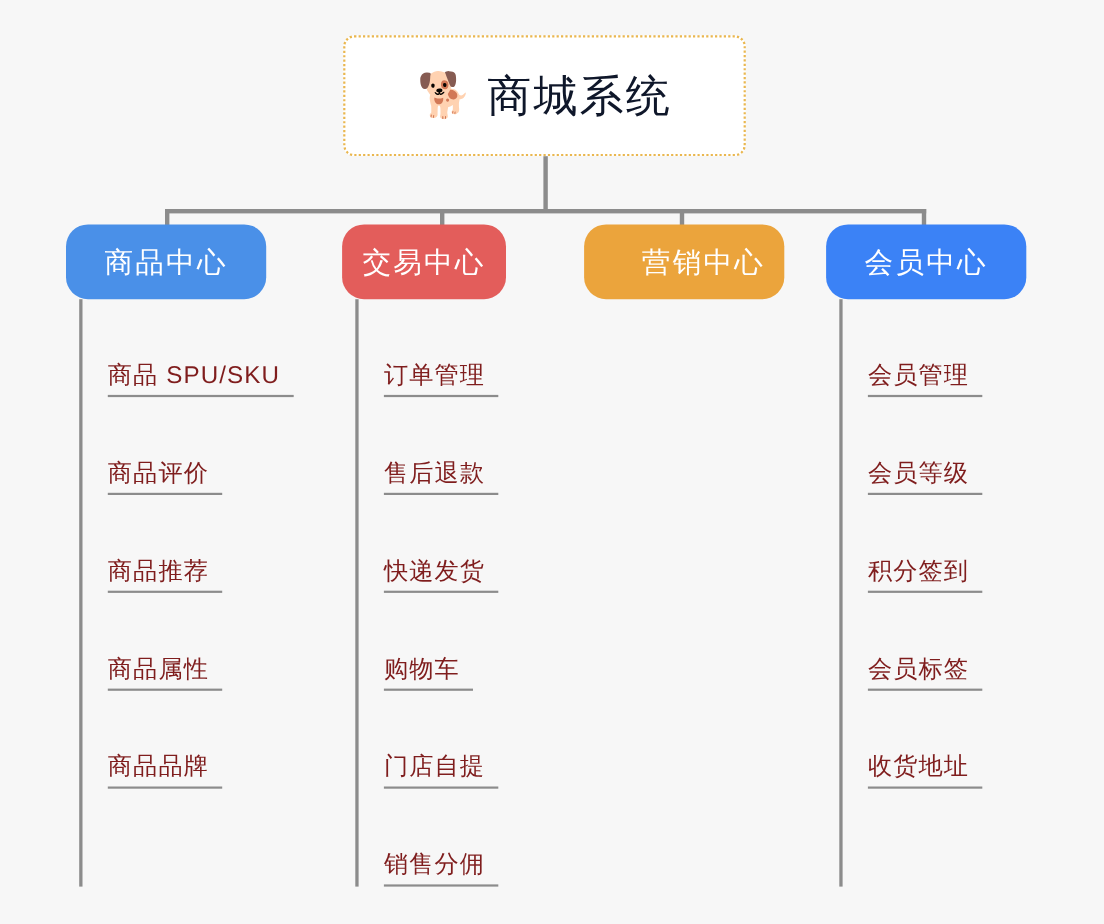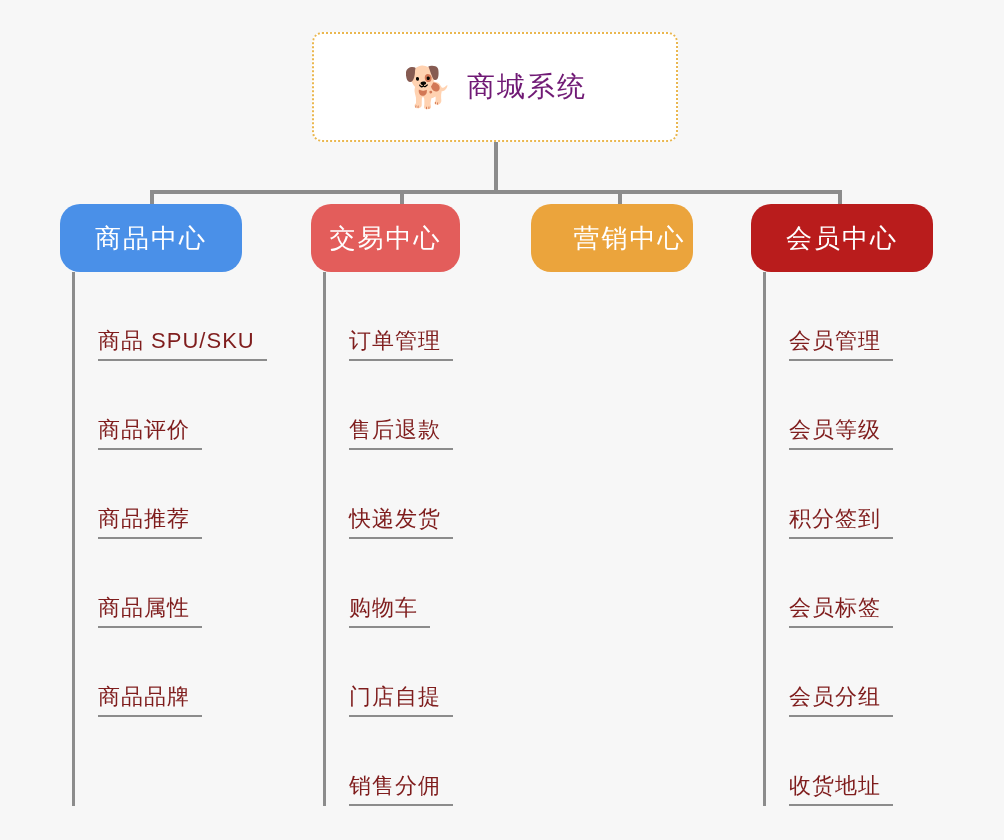--- a/index.html
+++ b/index.html
@@ -40,22 +40,22 @@
     display: flex;
     align-items: center;
     gap: 14px;
   }
   .root-emoji {
     font-size: 40px;
     line-height: 1;
     display: block;
   }
   .root-title {
-    font-size: 28px;
-    color: #701a75;
+    font-size: 40px;
+    color: #0f172a;
     letter-spacing: 2px;
     white-space: nowrap;
   }
 
   
   .conn {
     position: absolute;
     background: #8c8c8c;
   }
   .conn-v { width: 4px; }
@@ -173,45 +173,42 @@
       <div class="item">
           <span class="item-label">门店自提</span>
         </div>
       <div class="item">
           <span class="item-label">销售分佣</span>
         </div>
     </div>
   </div>
 
   <div class="column" style="left:531px; width:230px;">
-    <div class="col-header" style="width:162px; background:#eba43c;padding-left:35px;">
+    <div class="col-header" style="width:182px; background:#eba43c;padding-left:35px;">
       <span>营销中心</span>
     </div>
   </div>
 
   <div class="column" style="left:751px; width:230px;">
-    <div class="col-header" style="width:182px; background:#b91c1c;">
+    <div class="col-header" style="width:182px; background:#3b82f6;">
       <span>会员中心</span>
     </div>
     <div class="col-items">
       <div class="spine" style="height:534px;"></div>
       <div class="item">
           <span class="item-label">会员管理</span>
         </div>
       <div class="item">
           <span class="item-label">会员等级</span>
         </div>
       <div class="item">
           <span class="item-label">积分签到</span>
         </div>
       <div class="item">
           <span class="item-label">会员标签</span>
         </div>
       <div class="item">
-          <span class="item-label">会员分组</span>
-        </div>
-      <div class="item">
           <span class="item-label">收货地址</span>
         </div>
     </div>
   </div>
 
 </div>
 
 </body></html>

